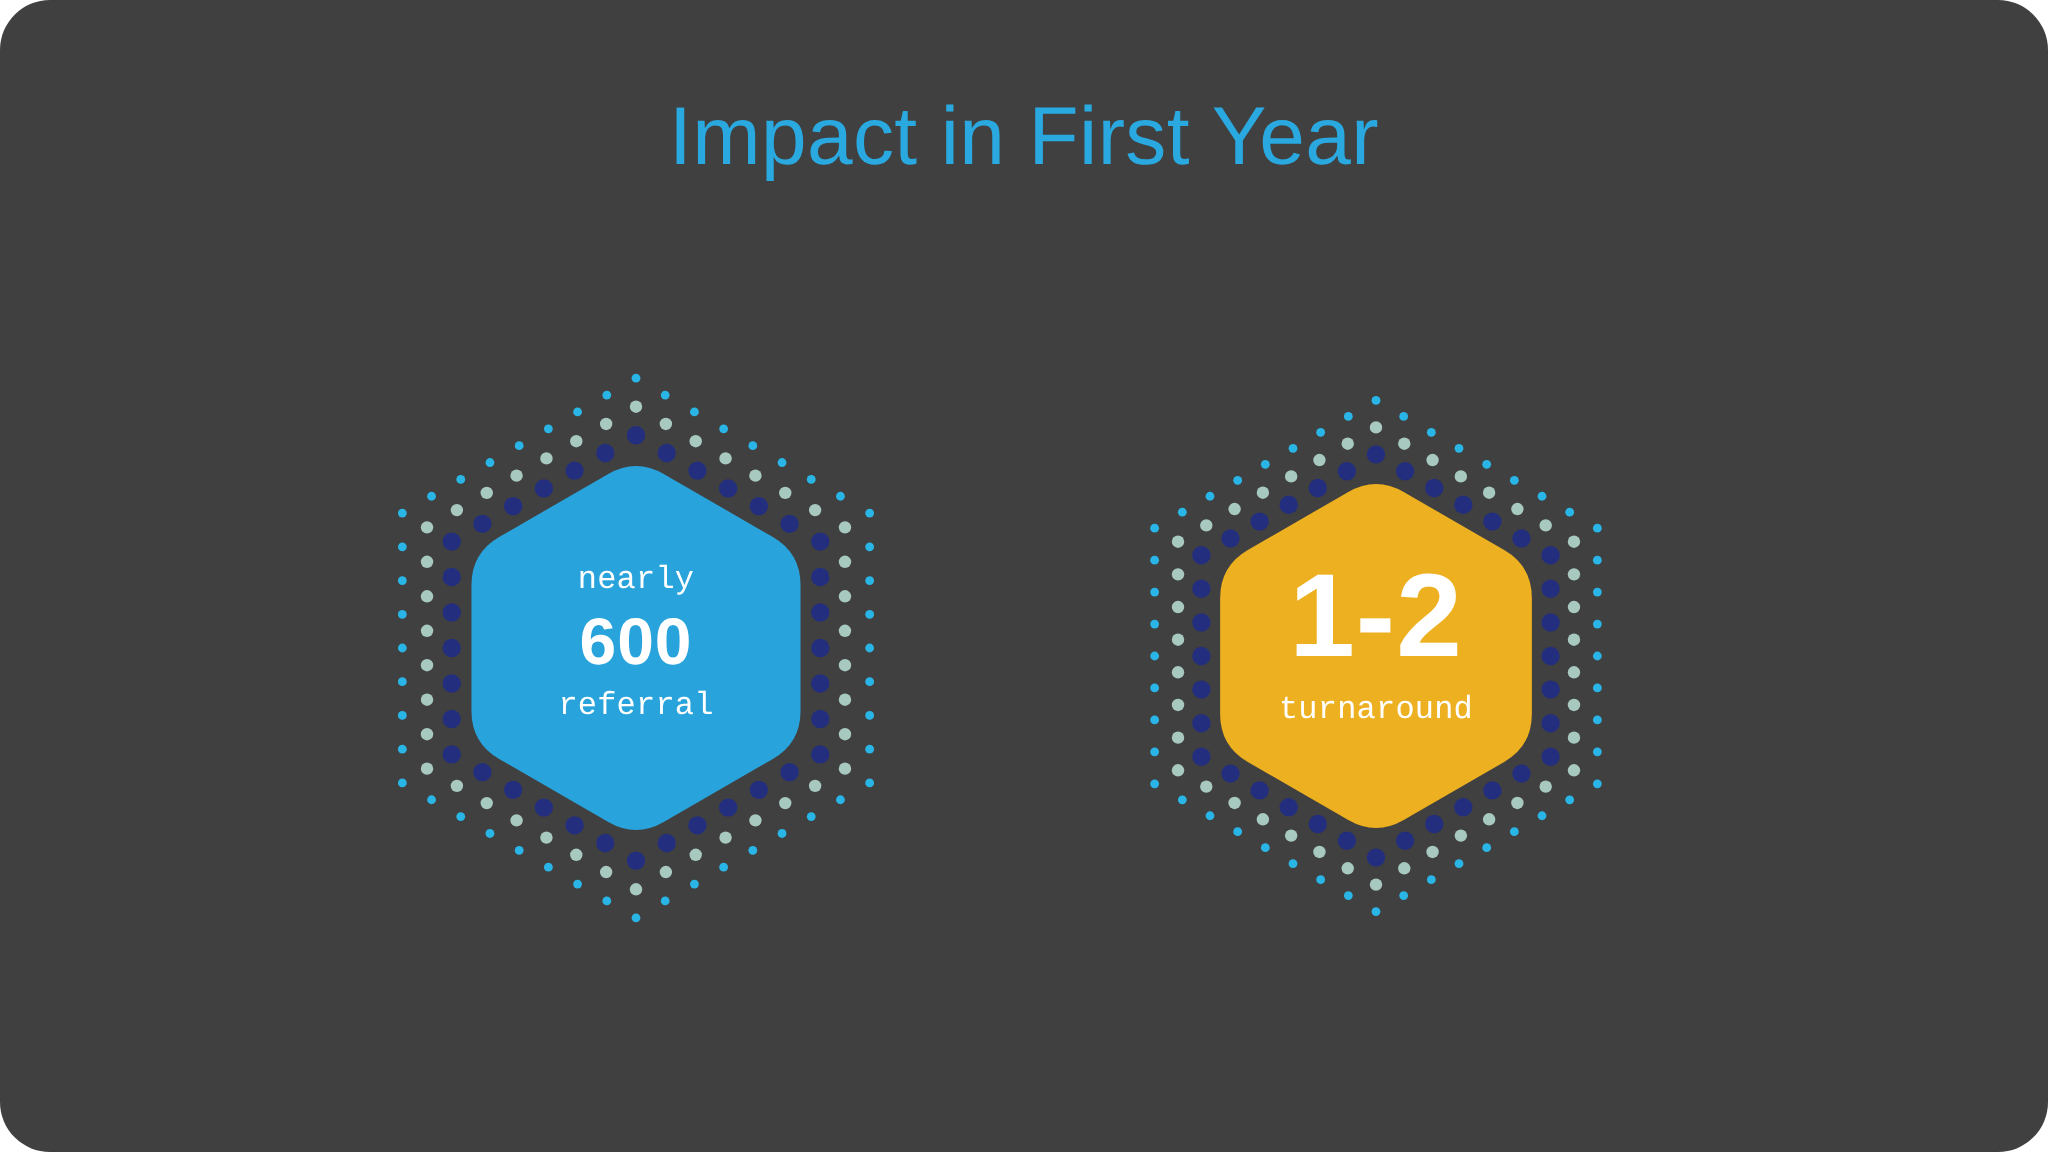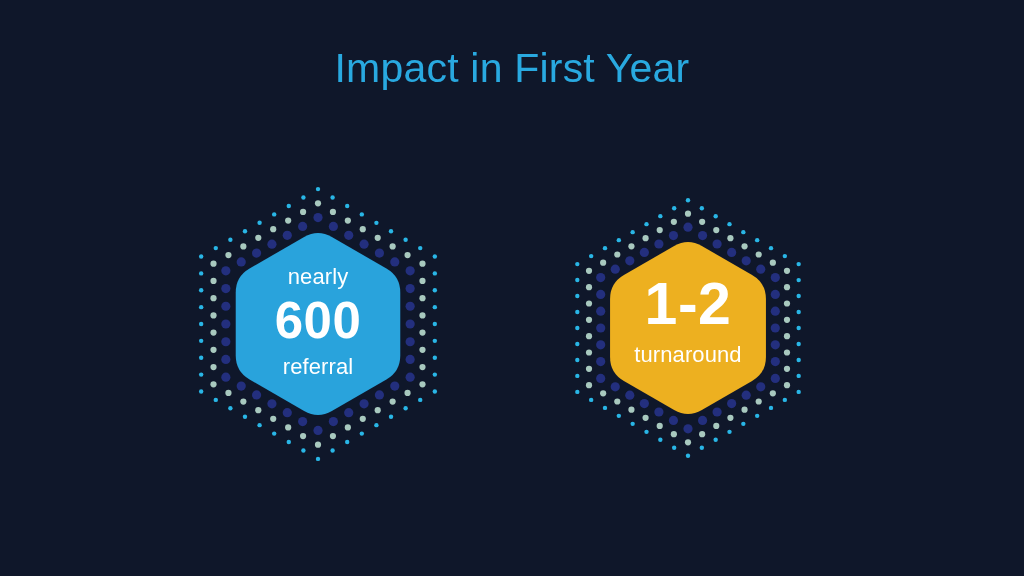--- a/index.html
+++ b/index.html
@@ -11,21 +11,22 @@
     height: 576px;
     background: #ffffff;
     font-family: "Liberation Sans", sans-serif;
     overflow: hidden;
     position: relative;
   }
 
   .slide {
     position: absolute;
     inset: 0;
-    background: #0f172a;
+    background: #404040;
+    border-radius: 25px;
   }
 
   
   .title {
     position: absolute;
     top: 46px;
     left: 0;
     width: 100%;
     text-align: center;
     font-size: 41px;
@@ -71,33 +72,34 @@
     display: flex;
     flex-direction: column;
     align-items: center;
     justify-content: center;
     color: #ffffff;
     text-align: center;
     pointer-events: none;
   }
 
   .line-small {
-    font-size: 22px;
+    font-size: 16px;
     font-weight: 400;
     line-height: 1.18;
     letter-spacing: 0.1px;
+    font-family: Liberation Mono, monospace;
   }
   .line-big {
     font-weight: 700;
     letter-spacing: 0.5px;
   }
 
   
   .badge-left .line-big {
-    font-size: 51px;
+    font-size: 33px;
     line-height: 1.05;
     margin: 4px 0 6px 0;
   }
   .badge-left .line-small:first-child { margin-bottom: 0px; }
 
   
   .badge-right .line-big {
     font-size: 59px;
     line-height: 1.0;
     margin-bottom: 8px;

